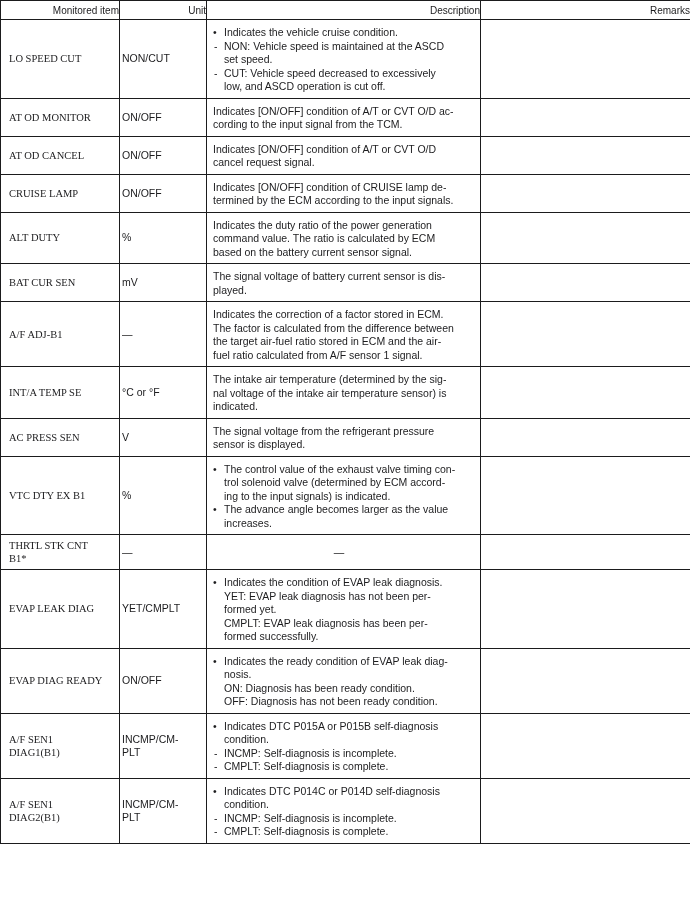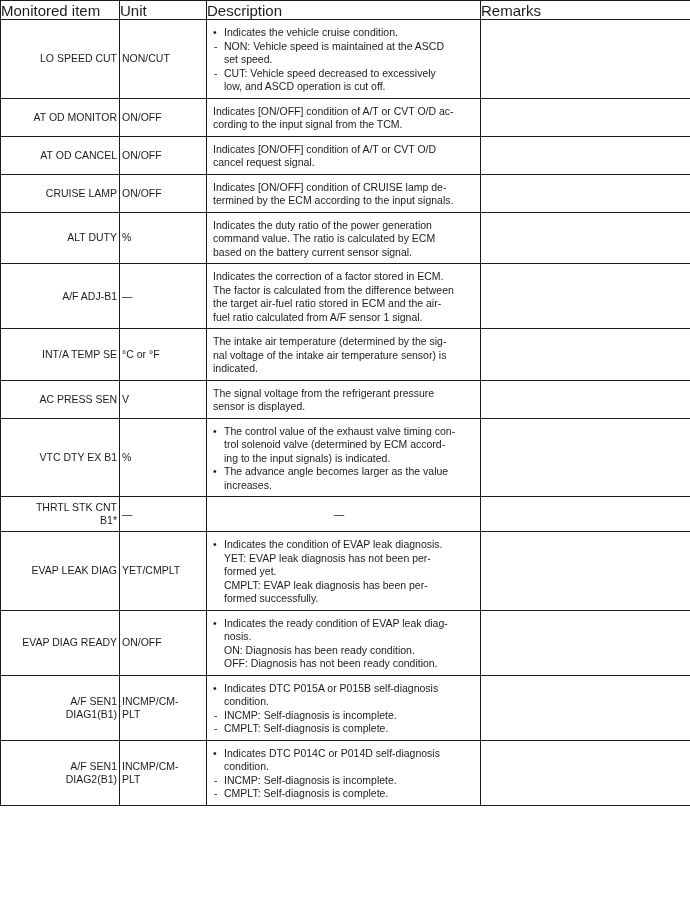--- a/index.html
+++ b/index.html
@@ -14,26 +14,26 @@
   }
   th,td{
     border:1px solid #1b1b1d;
     padding:0;
     vertical-align:middle;
     overflow:hidden;
   }
   thead th{
     height:18px;
     font-weight:400;
-    font-size:15px;
-    text-align:left;
+    font-size:10px;
+    text-align:right;
     margin-left:48px;
   }
   td.c-item{padding:4px 2px 4px 8px;}
-  td.c-item .iline{line-height:13px;text-align:right;}
+  td.c-item .iline{line-height:13px;text-align:left;font-family:Liberation Serif, serif;}
   td.c-unit{text-align:left;padding:4px 2px;}
   td.c-unit .uline{line-height:13px;}
   td.c-desc{vertical-align:top;padding:6px 3px 4px 6px;}
   td.c-desc .dl{line-height:13.5px;}
   .dl-b,.dl-d{display:flex;}
   .mk{flex:0 0 11px;}
   .dl-d .mk{padding-left:1px;box-sizing:border-box;}
   .tx{flex:1 1 auto;}
   .dl-c{padding-left:11px;}
   .dl-center{text-align:center;padding-top:5px;padding-right:12px;}
@@ -136,20 +136,33 @@
             <div class="uline">%</div>
           </td>
     <td class="c-desc">
             <div class="dl dl-p">Indicates the duty ratio of the power generation</div>
             <div class="dl dl-p">command value. The ratio is calculated by ECM</div>
             <div class="dl dl-p">based on the battery current sensor signal.</div>
           </td>
     <td class="c-rem"></td>
   </tr>
 
+  <tr>
+    <td class="c-item">
+            <div class="iline">BAT CUR SEN</div>
+          </td>
+    <td class="c-unit">
+            <div class="uline">mV</div>
+          </td>
+    <td class="c-desc">
+            <div class="dl dl-p">The signal voltage of battery current sensor is dis-</div>
+            <div class="dl dl-p">played.</div>
+          </td>
+    <td class="c-rem"></td>
+  </tr>
 
   <tr>
     <td class="c-item">
             <div class="iline">A/F ADJ-B1</div>
           </td>
     <td class="c-unit">
             <div class="uline">—</div>
           </td>
     <td class="c-desc">
             <div class="dl dl-p">Indicates the correction of a factor stored in ECM.</div>

